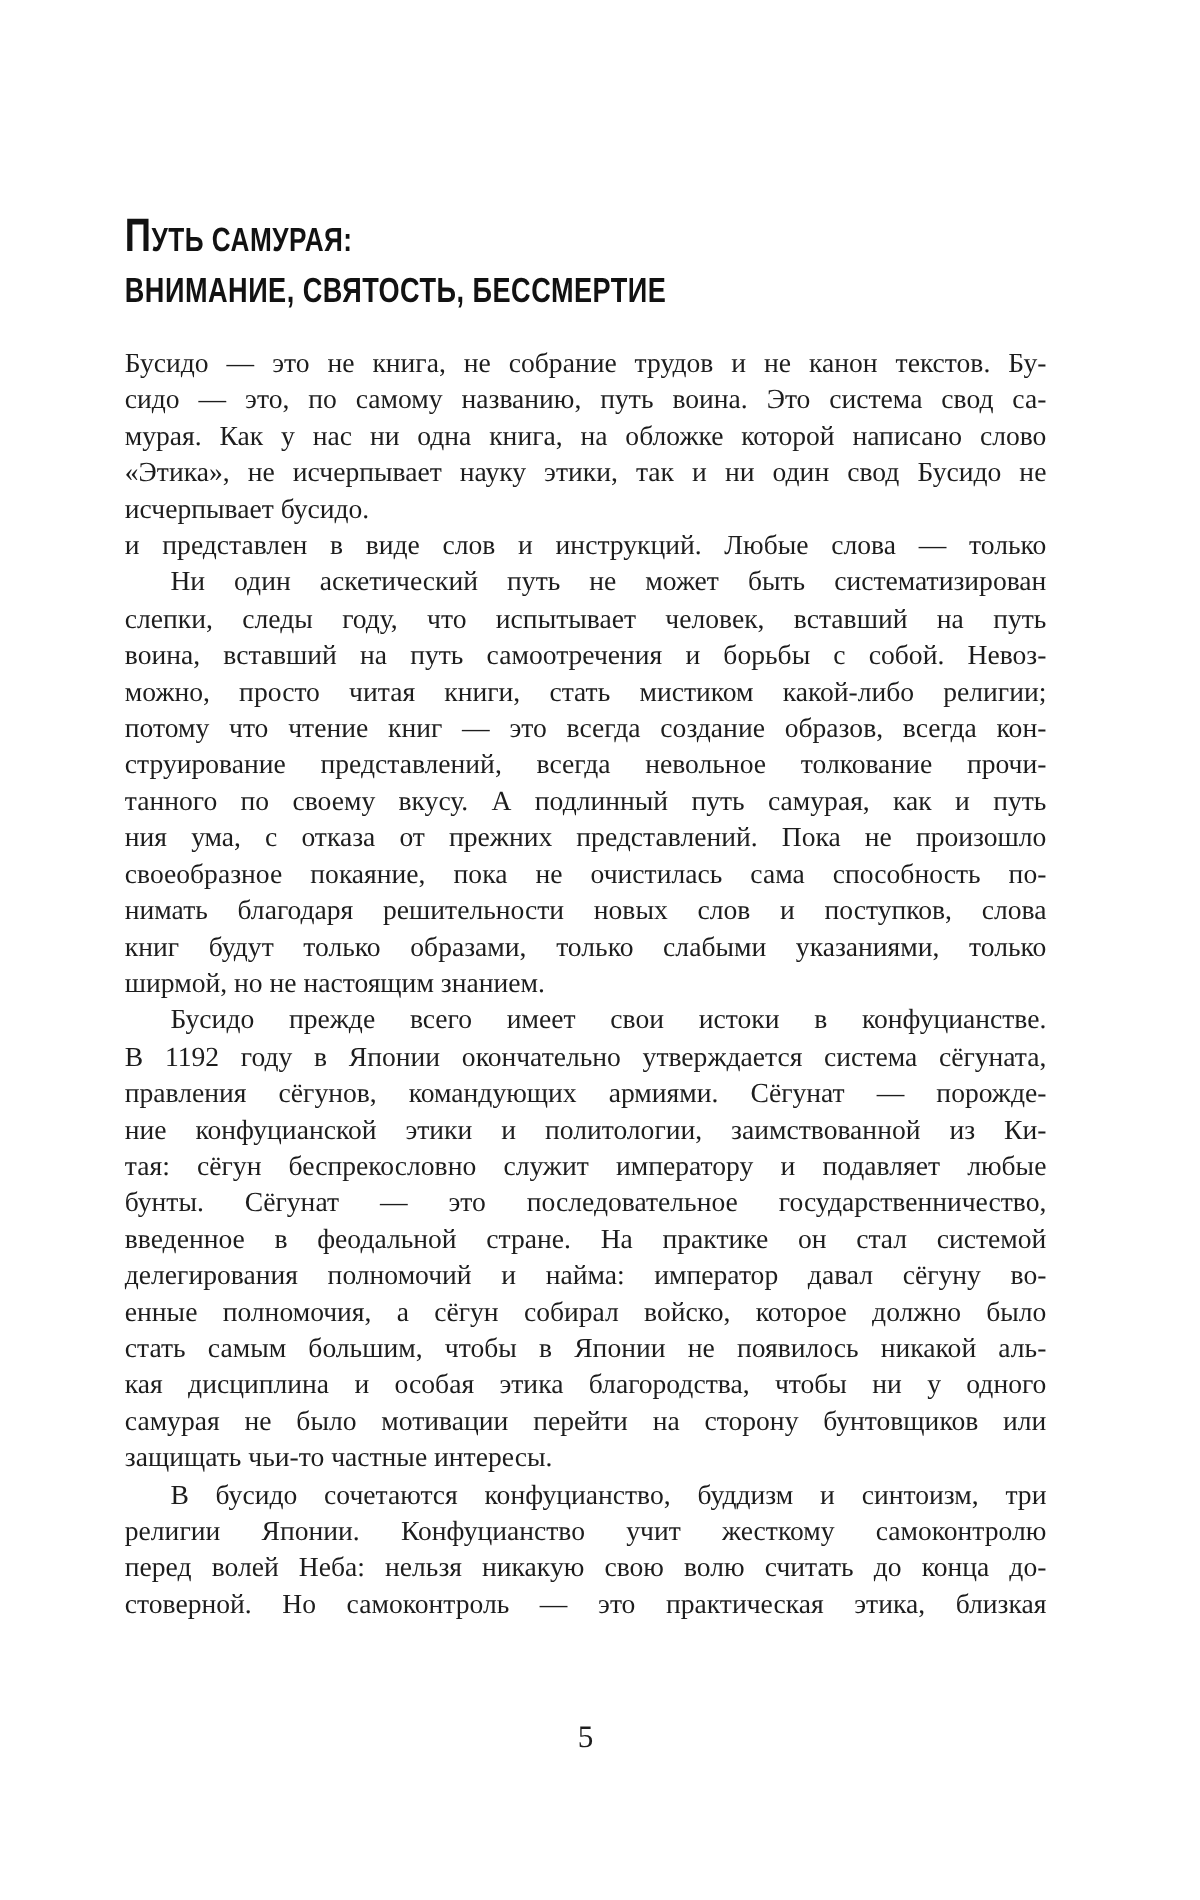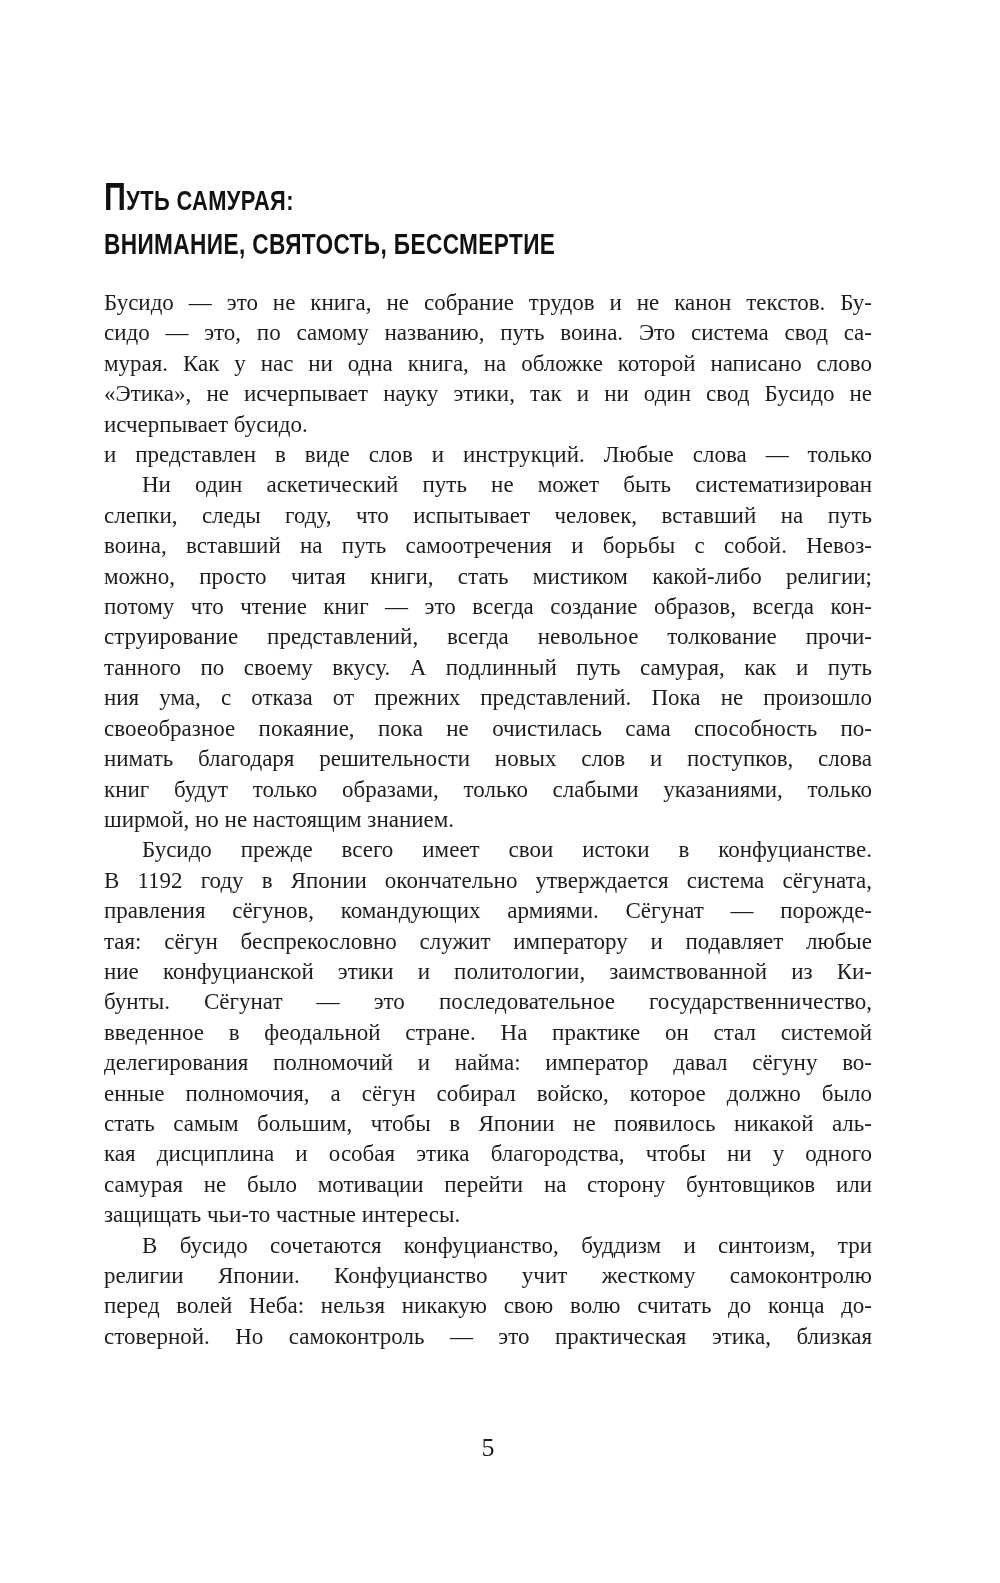--- a/index.html
+++ b/index.html
@@ -80,22 +80,22 @@
       <div class="line">струирование представлений, всегда невольное толкование прочи-</div>
       <div class="line">танного по своему вкусу. А подлинный путь самурая, как и путь</div>
       <div class="line">ния ума, с отказа от прежних представлений. Пока не произошло</div>
       <div class="line">своеобразное покаяние, пока не очистилась сама способность по-</div>
       <div class="line">нимать благодаря решительности новых слов и поступков, слова</div>
       <div class="line">книг будут только образами, только слабыми указаниями, только</div>
       <div class="line endpar">ширмой, но не настоящим знанием.</div>
       <div class="line indent">Бусидо прежде всего имеет свои истоки в конфуцианстве.</div>
       <div class="line">В 1192 году в Японии окончательно утверждается система сёгуната,</div>
       <div class="line">правления сёгунов, командующих армиями. Сёгунат — порожде-</div>
+      <div class="line">ние конфуцианской этики и политологии, заимствованной из Ки-</div>
       <div class="line">тая: сёгун беспрекословно служит императору и подавляет любые</div>
-      <div class="line">ние конфуцианской этики и политологии, заимствованной из Ки-</div>
       <div class="line">бунты. Сёгунат — это последовательное государственничество,</div>
       <div class="line">введенное в феодальной стране. На практике он стал системой</div>
       <div class="line">делегирования полномочий и найма: император давал сёгуну во-</div>
       <div class="line">енные полномочия, а сёгун собирал войско, которое должно было</div>
       <div class="line">стать самым большим, чтобы в Японии не появилось никакой аль-</div>
       <div class="line">кая дисциплина и особая этика благородства, чтобы ни у одного</div>
       <div class="line">самурая не было мотивации перейти на сторону бунтовщиков или</div>
       <div class="line endpar">защищать чьи-то частные интересы.</div>
       <div class="line indent">В бусидо сочетаются конфуцианство, буддизм и синтоизм, три</div>
       <div class="line">религии Японии. Конфуцианство учит жесткому самоконтролю</div>

